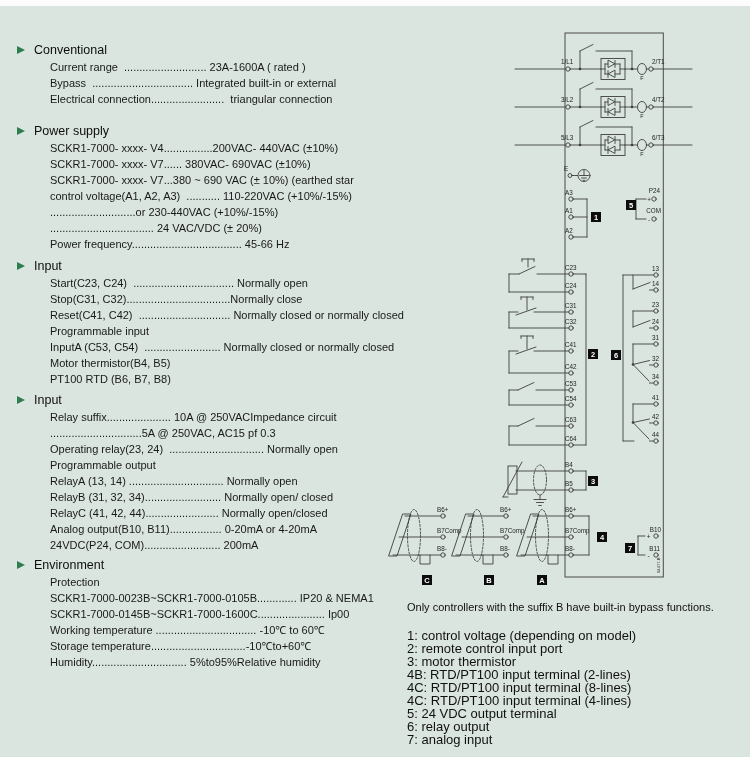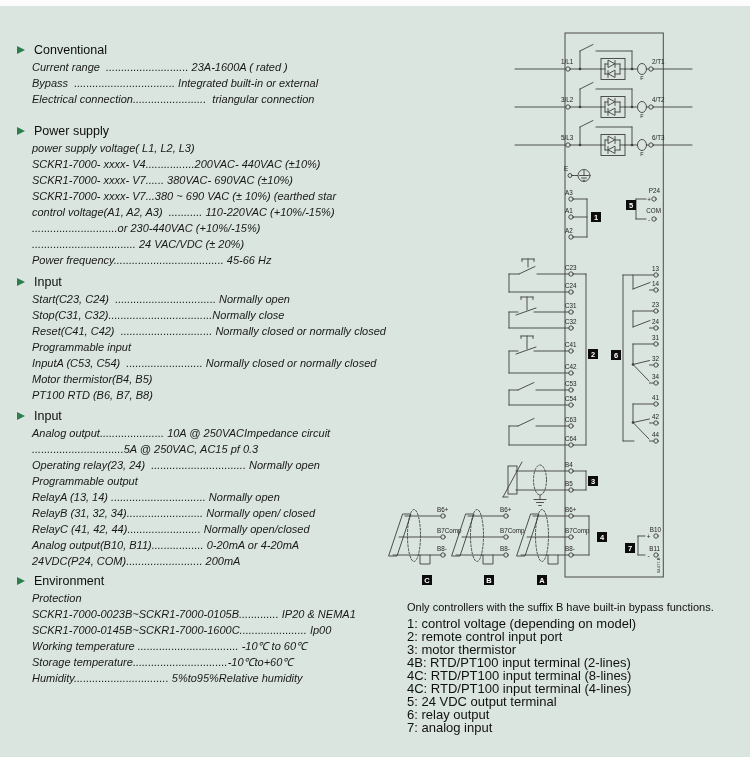--- a/index.html
+++ b/index.html
@@ -2,25 +2,25 @@
 <html><head>
 <meta charset="utf-8">
 <style>
   html,body{margin:0;padding:0;}
   .page{position:relative;width:750px;height:757px;background:#dae5df;font-family:"Liberation Sans",sans-serif;overflow:hidden;color:#161616;}
   .top-strip{position:absolute;top:0;left:0;right:0;height:6px;background:#fbfcfb;}
   .spec-col{position:absolute;left:14px;top:41px;}
   .spec-col section{display:block;}
   .sec-head{position:relative;font-size:12.5px;line-height:18px;padding-left:20px;color:#0e0e0e;}
   .bullet{position:absolute;left:3px;top:5px;width:0;height:0;border-left:8px solid #2e7d4c;border-top:4.5px solid transparent;border-bottom:4.5px solid transparent;}
-  .sec-lines{margin-left:18px;font-style:italic;}
+  .sec-lines{margin-left:36px;}
   .spec-line{font-size:11px;line-height:16px;white-space:pre;color:#191919;}
   .s1{margin-bottom:15px}.s2{margin-bottom:5px}.s3{margin-bottom:4px}.s4{margin-bottom:3px}
   .legend{position:absolute;left:407px;top:600px;width:340px;color:#111;}
-  .note{font-size:11px;line-height:14px;margin-bottom:3px;}
+  .note{font-size:11px;line-height:14px;margin-bottom:15px;}
   .legend-line{font-size:13px;line-height:13px;white-space:pre;}
   svg.diagram{position:absolute;left:0;top:0;}
   .wire{stroke:#3e3e3e;stroke-width:0.9;fill:none;stroke-linecap:round;}
   .boxline{stroke:#4a4a4a;stroke-width:1;fill:none;}
   .term{fill:#dae5df;stroke:#3e3e3e;stroke-width:0.9;}
   .dot{fill:#3e3e3e;stroke:none;}
   .dashed{stroke-dasharray:2,1.7;}
   .lbl{fill:#1d1d1d;font-size:6.3px;font-family:"Liberation Sans",sans-serif;}
   .lblr{text-anchor:end;}
   .lblm{text-anchor:middle;}
@@ -39,21 +39,20 @@
       <div class="sec-head"><span class="bullet"></span><span>Conventional</span></div>
       <div class="sec-lines">
           <div class="spec-line">Current range  ........................... 23A-1600A ( rated )</div>
           <div class="spec-line">Bypass  ................................. Integrated built-in or external</div>
           <div class="spec-line">Electrical connection........................  triangular connection</div>
         </div>
     </section>
     <section class="s2">
       <div class="sec-head"><span class="bullet"></span><span>Power supply</span></div>
       <div class="sec-lines">
-          <div class="spec-line">power supply voltage( L1, L2, L3)</div>
           <div class="spec-line">SCKR1-7000- xxxx- V4................200VAC- 440VAC (±10%)</div>
           <div class="spec-line">SCKR1-7000- xxxx- V7...... 380VAC- 690VAC (±10%)</div>
           <div class="spec-line">SCKR1-7000- xxxx- V7...380 ~ 690 VAC (± 10%) (earthed star</div>
           <div class="spec-line">control voltage(A1, A2, A3)  ........... 110-220VAC (+10%/-15%)</div>
           <div class="spec-line">............................or 230-440VAC (+10%/-15%)</div>
           <div class="spec-line">.................................. 24 VAC/VDC (± 20%)</div>
           <div class="spec-line">Power frequency.................................... 45-66 Hz</div>
         </div>
     </section>
     <section class="s3">
@@ -64,21 +63,21 @@
           <div class="spec-line">Reset(C41, C42)  .............................. Normally closed or normally closed</div>
           <div class="spec-line">Programmable input</div>
           <div class="spec-line">InputA (C53, C54)  ......................... Normally closed or normally closed</div>
           <div class="spec-line">Motor thermistor(B4, B5)</div>
           <div class="spec-line">PT100 RTD (B6, B7, B8)</div>
         </div>
     </section>
     <section class="s4">
       <div class="sec-head"><span class="bullet"></span><span>Input</span></div>
       <div class="sec-lines">
-          <div class="spec-line">Analog output..................... 10A @ 250VACImpedance circuit</div>
+          <div class="spec-line">Relay suffix..................... 10A @ 250VACImpedance circuit</div>
           <div class="spec-line">..............................5A @ 250VAC, AC15 pf 0.3</div>
           <div class="spec-line">Operating relay(23, 24)  ............................... Normally open</div>
           <div class="spec-line">Programmable output</div>
           <div class="spec-line">RelayA (13, 14) ............................... Normally open</div>
           <div class="spec-line">RelayB (31, 32, 34)......................... Normally open/ closed</div>
           <div class="spec-line">RelayC (41, 42, 44)........................ Normally open/closed</div>
           <div class="spec-line">Analog output(B10, B11)................. 0-20mA or 4-20mA</div>
           <div class="spec-line">24VDC(P24, COM)......................... 200mA</div>
         </div>
     </section>

